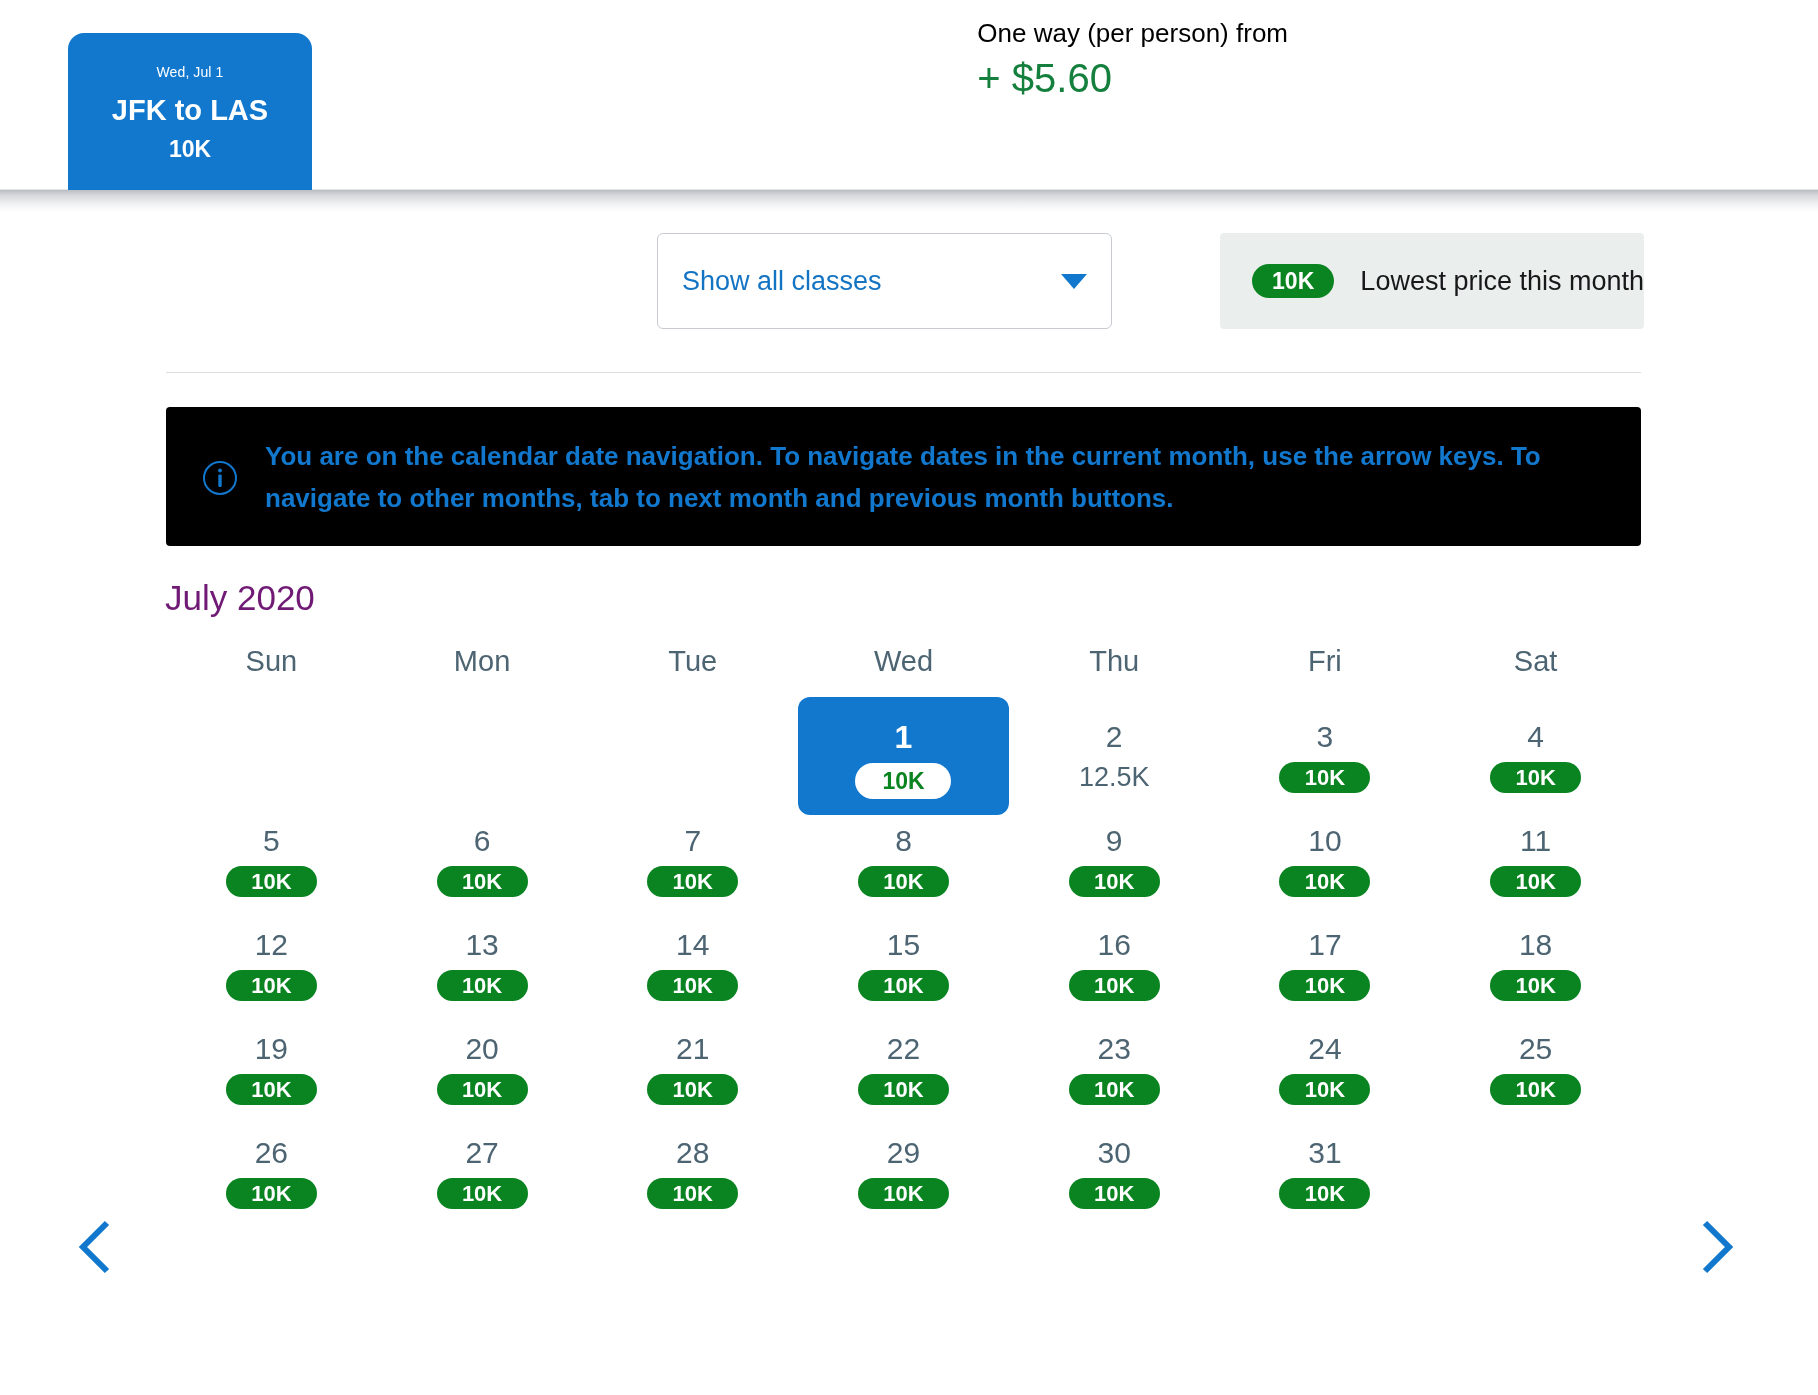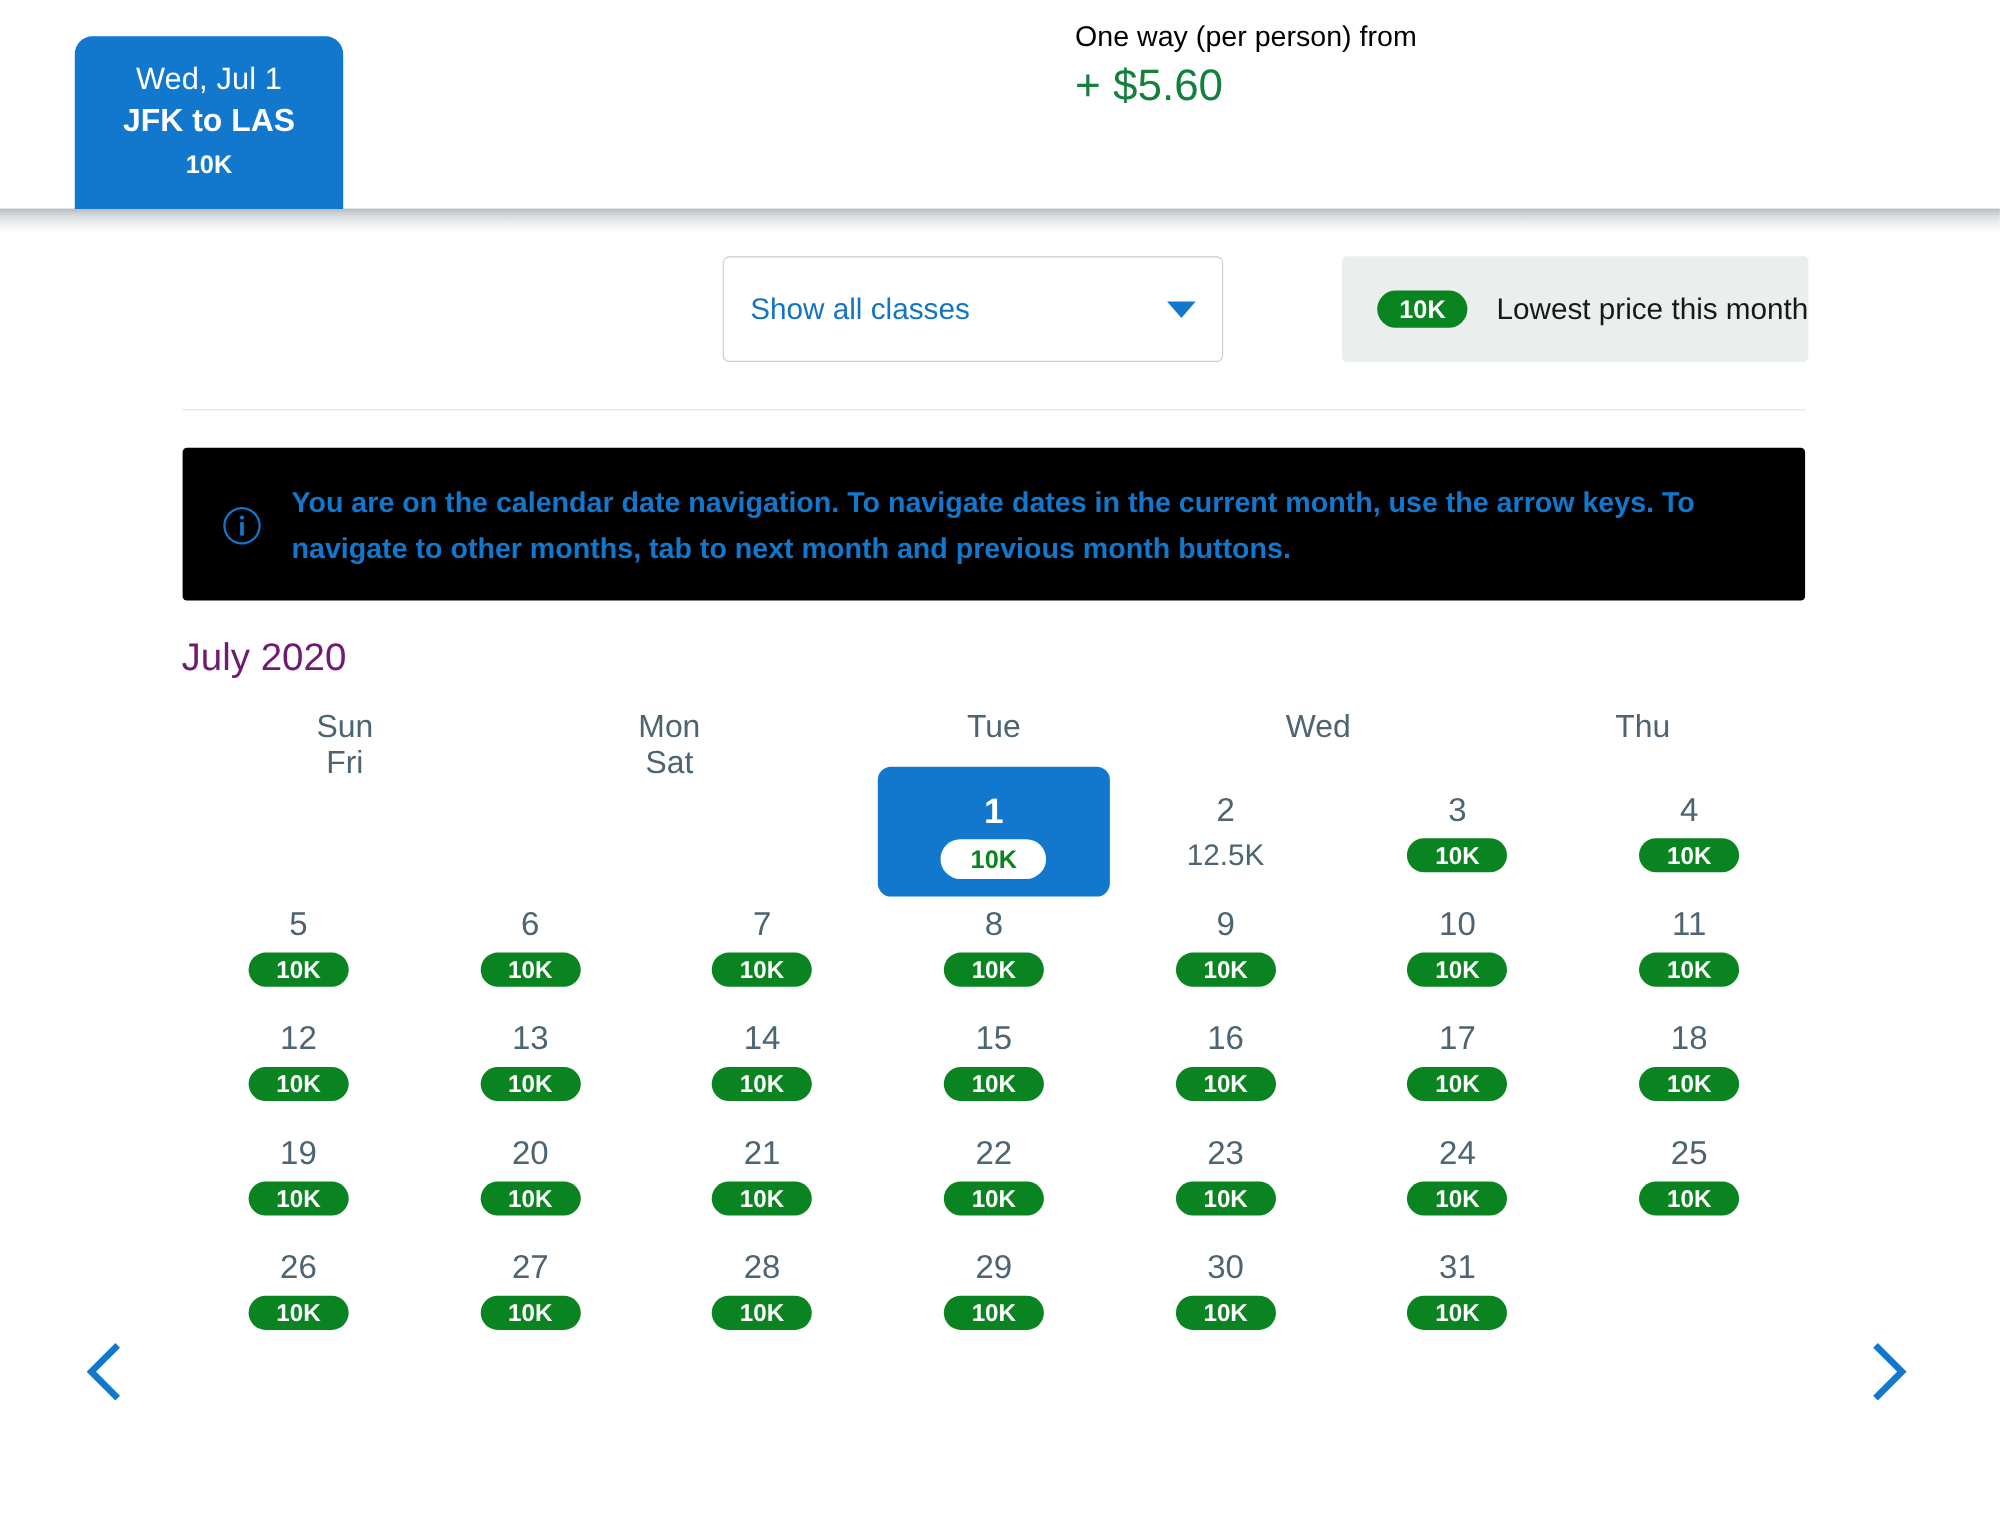--- a/index.html
+++ b/index.html
@@ -25,21 +25,21 @@
     top: 33px;
     width: 244px;
     height: 157px;
     background: #1278ce;
     border-radius: 16px 16px 0 0;
     color: #ffffff;
     text-align: center;
     padding-top: 24px;
   }
   .route-tab .rt-date {
-    font-size: 28px;
+    font-size: 14px;
     line-height: 30px;
     font-weight: 400;
     letter-spacing: .1px;
   }
   .route-tab .rt-route {
     font-size: 29px;
     line-height: 42px;
     font-weight: 700;
     margin-top: 2px;
   }
@@ -199,21 +199,21 @@
   }
 
   .cal-grid {
     position: absolute;
     left: 166px;
     top: 455px;
     width: 1475px;
   }
   .weekday-row {
     display: grid;
-    grid-template-columns: repeat(5, 1fr);
+    grid-template-columns: repeat(7, 1fr);
     height: 60px;
   }
   .weekday {
     text-align: center;
     font-size: 29px;
     color: #4d6472;
     font-weight: 400;
   }
 
   .week-row {

